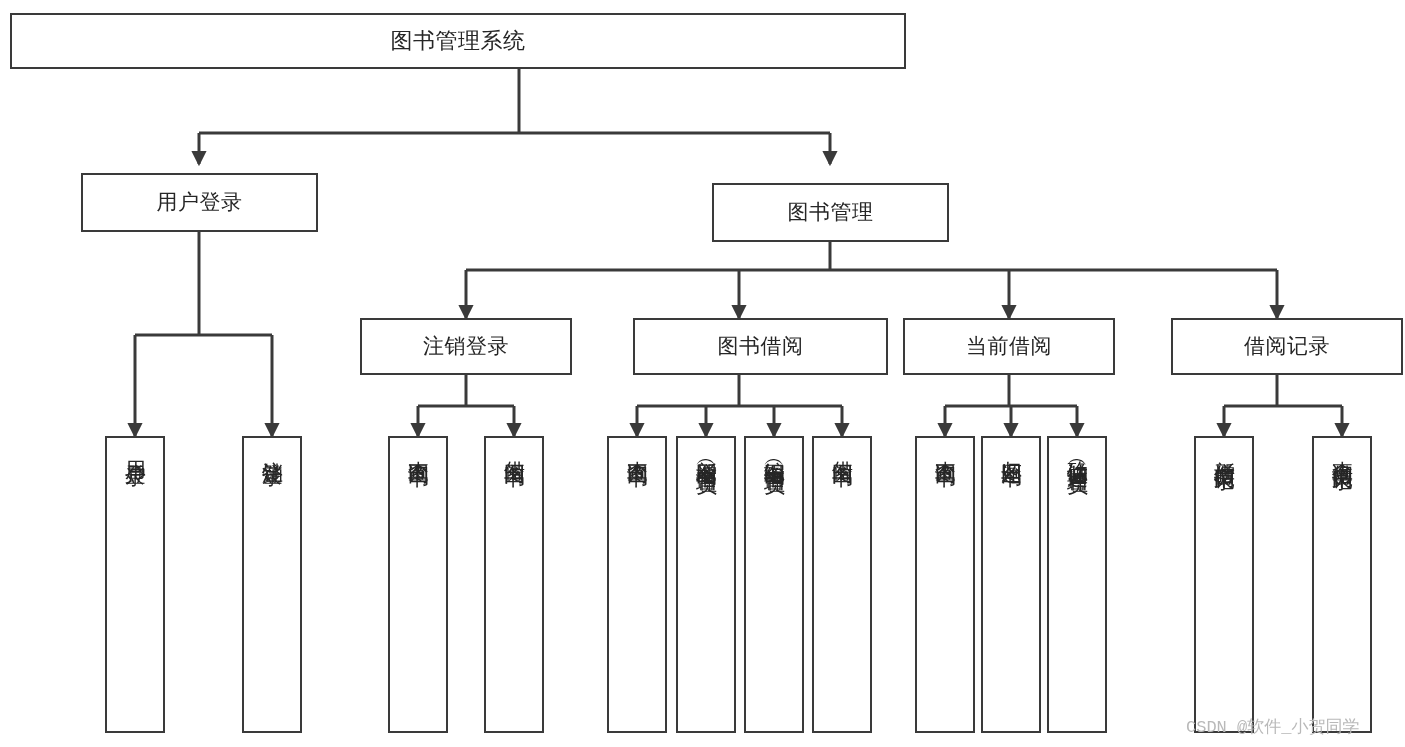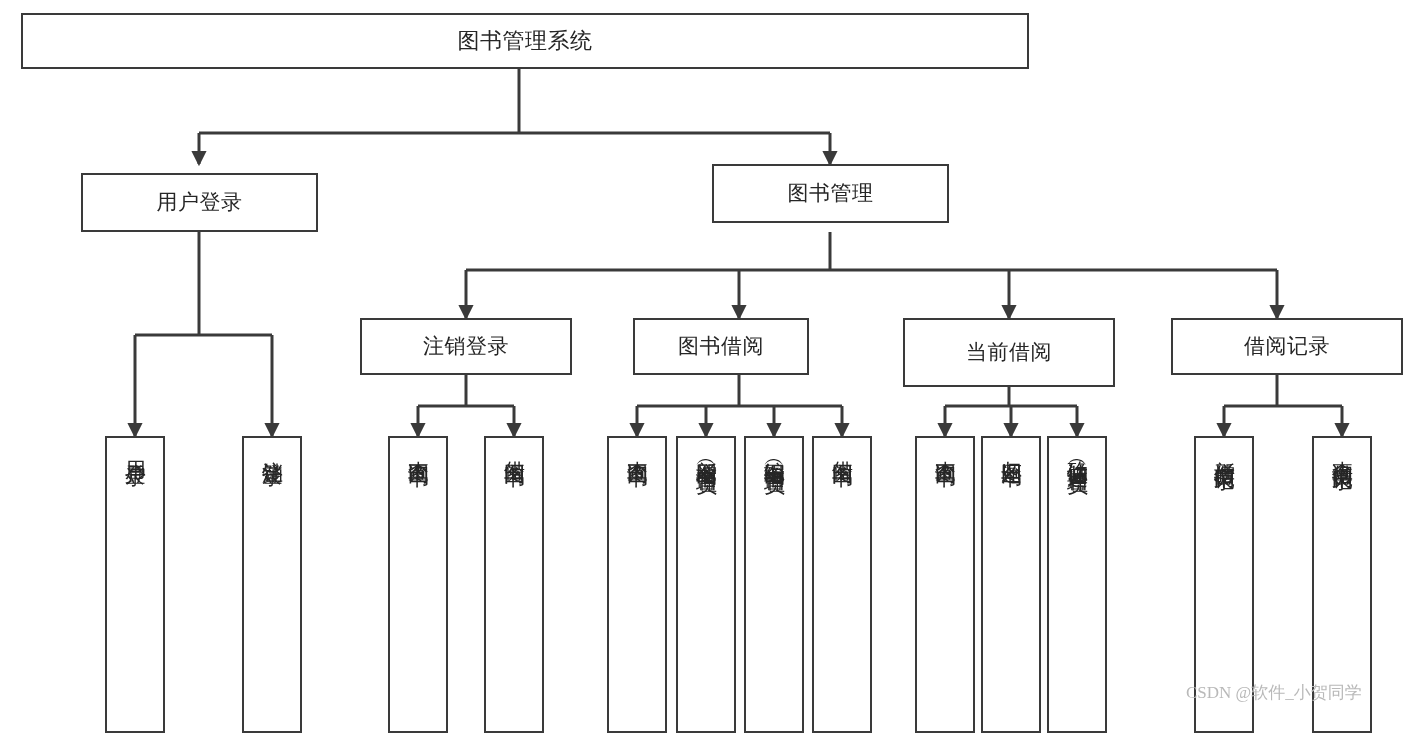--- a/index.html
+++ b/index.html
@@ -58,26 +58,26 @@
     writing-mode: vertical-rl;
     text-orientation: upright;
     font-size: 21px;
     line-height: 1.18;
     letter-spacing: 2px;
     white-space: nowrap;
   }
   .watermark {
     position: absolute;
     left: 1186px;
-    top: 681px;
+    top: 715px;
     font-size: 17px;
     color: #b9b9b9;
     white-space: nowrap;
     z-index: 5;
-    font-family: Liberation Serif, serif;
+    font-family: Liberation Mono, monospace;
   }
 </style>
 </head>
 <body>
 
 <div id="canvas">
 
   <svg id="wires" viewBox="0 0 1405 747" xmlns="http://www.w3.org/2000/svg">
     <defs>
       <marker id="arrow" viewBox="0 0 10 10" refX="8.6" refY="5" markerWidth="5.2" markerHeight="5.2" orient="auto-start-reverse">
@@ -121,38 +121,38 @@
       <path d="M 1011 406 L 1011 436" marker-end="url(#arrow)"></path>
       <path d="M 1077 406 L 1077 436" marker-end="url(#arrow)"></path>
 
       <path d="M 1277 375 L 1277 406"></path>
       <path d="M 1224 406 L 1342 406"></path>
       <path d="M 1224 406 L 1224 436" marker-end="url(#arrow)"></path>
       <path d="M 1342 406 L 1342 436" marker-end="url(#arrow)"></path>
     </g>
   </svg>
 
-  <div class="node root horizontal" style="left:21px; top:13px; width:1008px; height:56px;">
+  <div class="node root horizontal" style="left:10px; top:13px; width:896px; height:56px;">
     <span class="node-label">图书管理系统</span>
   </div>
 
   <div class="node horizontal" style="left:81px; top:173px; width:237px; height:59px;">
     <span class="node-label">用户登录</span>
   </div>
-  <div class="node horizontal" style="left:712px; top:164px; width:237px; height:59px;">
+  <div class="node horizontal" style="left:712px; top:183px; width:237px; height:59px;">
     <span class="node-label">图书管理</span>
   </div>
 
   <div class="node horizontal" style="left:360px; top:318px; width:212px; height:57px;">
     <span class="node-label">注销登录</span>
   </div>
-  <div class="node horizontal" style="left:633px; top:318px; width:176px; height:57px;">
+  <div class="node horizontal" style="left:633px; top:318px; width:255px; height:57px;">
     <span class="node-label">图书借阅</span>
   </div>
-  <div class="node horizontal" style="left:903px; top:318px; width:212px; height:69px;">
+  <div class="node horizontal" style="left:903px; top:318px; width:212px; height:57px;">
     <span class="node-label">当前借阅</span>
   </div>
   <div class="node horizontal" style="left:1171px; top:318px; width:232px; height:57px;">
     <span class="node-label">借阅记录</span>
   </div>
 
   <div class="node leaf" style="left:105px; top:436px; width:60px; height:297px;">
     <span class="node-label">用户登录</span>
   </div>
   <div class="node leaf" style="left:242px; top:436px; width:60px; height:297px;">

